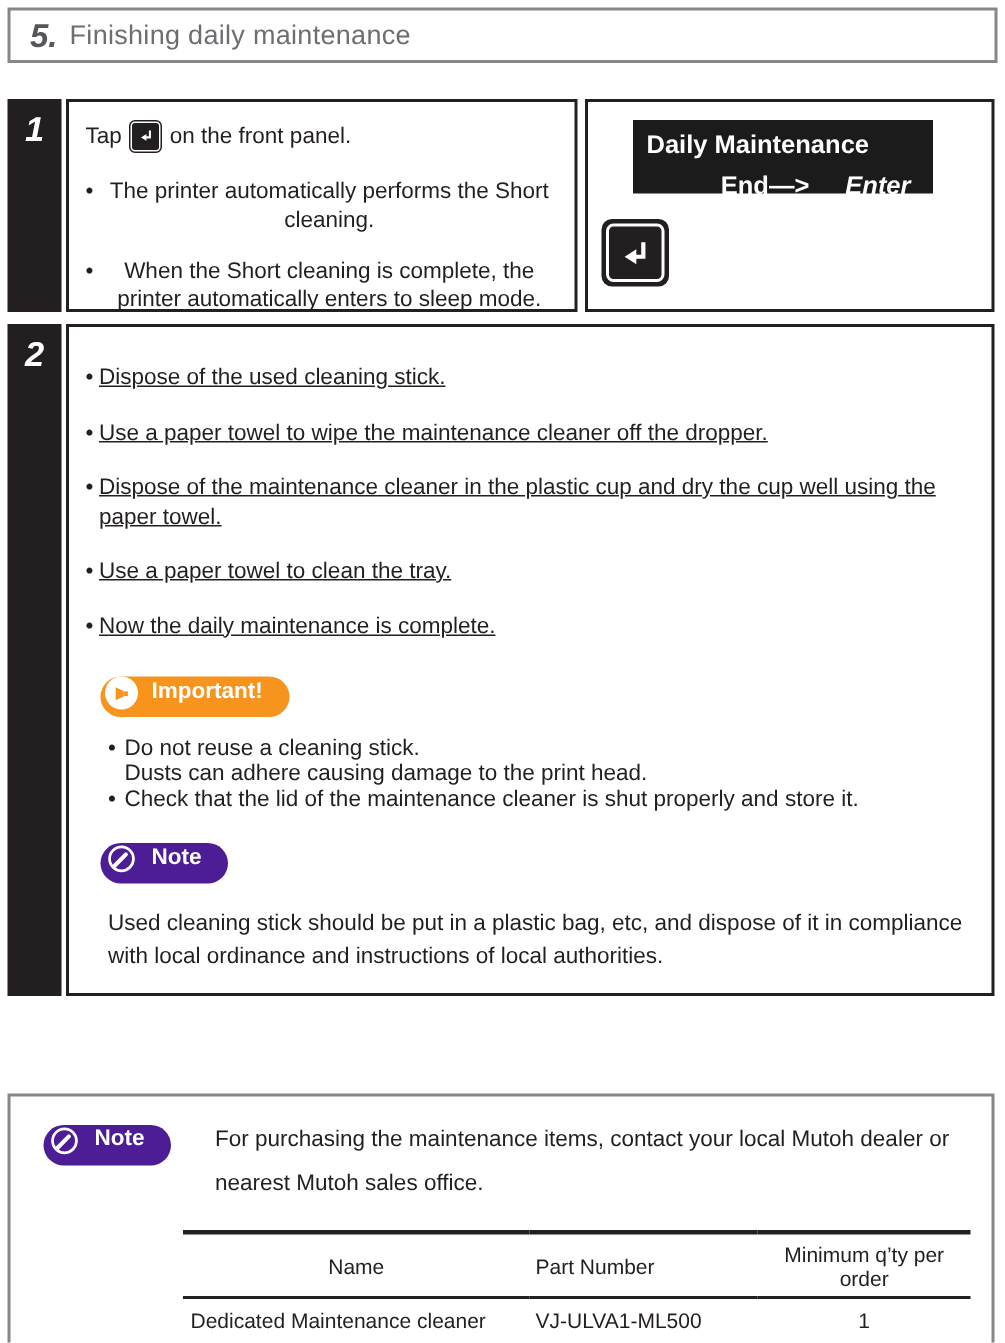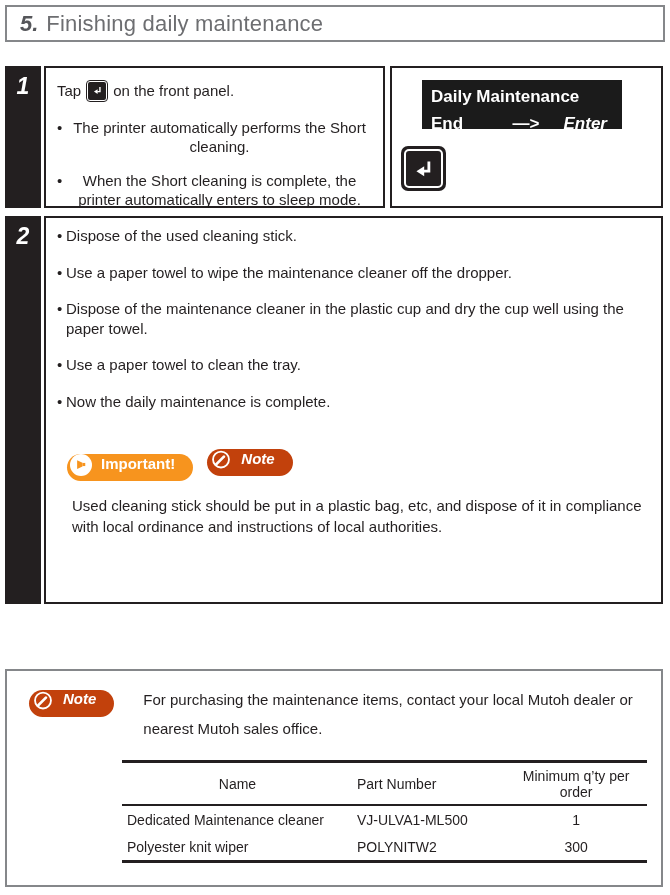--- a/index.html
+++ b/index.html
@@ -14,21 +14,21 @@
 
   
   .sec-header {
     width: 660px; height: 37px;
     border: 2px solid #85878a;
     display: flex; align-items: center;
     padding: 0 13px; gap: 8px;
     background: #ffffff;
   }
   .sec-num { font-size: 22px; font-weight: bold; font-style: italic; color: #55565a; }
-  .sec-title { font-size: 22px; color: #6d6e71; letter-spacing: 0.2px; }
+  .sec-title { font-size: 18px; color: #6d6e71; letter-spacing: 0.2px; }
 
   
   .steps { width: 658px; }
   .step-row { display: flex; align-items: stretch; }
   .step-row-1 { margin-top: 24px; height: 142px; }
   .step-row-2 { margin-top: 8px; }
   .step-bar {
     width: 36px; background: #231f20; flex: none;
     color: #ffffff; font-size: 23px; font-weight: bold; font-style: italic;
     text-align: center; padding-top: 7px;
@@ -62,53 +62,53 @@
     border: 2px solid #231f20; background: #ffffff;
     padding: 12px 8px 0 9px;
   }
   .lcd {
     width: 200px; height: 49px; margin-left: 21px;
     background: #1b1b1b; color: #ffffff;
     font-size: 17px; font-weight: bold;
     padding: 7px 9px 0 9px;
   }
   .lcd-line2 { display: flex; margin-top: 7px; align-items: center; }
-  .lcd-end { flex: 1; }
+  .lcd-end { flex: 1; text-align: right; }
   .lcd-enter { margin-left: 24px; margin-right: 6px; font-style: italic; }
 
   .key-icon-big {
     width: 45px; height: 45px; margin-top: 17px;
     background: #231f20; border-radius: 7px;
     position: relative;
     display: flex; align-items: center; justify-content: center;
   }
   .key-icon-big .inner-outline {
     position: absolute; left: 3px; top: 3px; right: 3px; bottom: 3px;
     border: 2.5px solid #ffffff; border-radius: 5px;
   }
   .key-icon-big svg { width: 26px; height: 26px; position: relative; }
 
   
   .step2-content { padding: 6px 12px 14px 11px; font-size: 15px; line-height: 1.3; min-height: 388px; }
-  .s2-bullets { margin-top: 2px; }
+  .s2-bullets { margin-top: 18px; text-decoration: underline; }
   .s2-bullets .bullet-item { margin-bottom: 17px; max-width: 588px; }
 
   .pill-badge {
     height: 27px; border-radius: 14px;
     display: inline-flex; align-items: flex-start;
     padding: 0 18px 0 3px; gap: 9px;
   }
   .pill-badge .badge-circle {
     width: 22px; height: 22px; border-radius: 50%;
     display: flex; align-items: center; justify-content: center; flex: none;
   }
   .pill-label { color: #ffffff; font-size: 15px; font-weight: bold; padding-bottom: 1px; }
   .badge-important { background: #f7941e; margin-left: 10px; margin-top: 7px; }
   .badge-important .badge-circle { background: #ffffff; }
-  .badge-note { background: #c2410c; font-style: italic; }
+  .badge-note { background: #4c1d95; }
   .badge-note-step2 { margin-left: 10px; margin-top: 21px; }
 
   .imp-items { margin-top: 12px; margin-left: 15px; line-height: 1.14; }
   .imp-item { position: relative; padding-left: 11px; }
   .imp-item::before { content: "\2022"; position: absolute; left: 0; top: 0; }
   .imp-line:empty { display: none; }
 
   .note-text-step2 { margin-top: 14px; margin-left: 15px; max-width: 582px; line-height: 1.45; }
 
   
@@ -207,20 +207,30 @@
         <div class="pill-badge badge-important">
           <span class="badge-circle">
             <svg viewBox="0 0 24 24" width="15" height="15" aria-hidden="true">
               <polygon points="5,5 5,19 13.5,15 13.5,9" fill="#f7941e"></polygon>
               <rect x="13.5" y="9.5" width="4.5" height="5" fill="#f7941e"></rect>
             </svg>
           </span>
           <span class="pill-label">Important!</span>
         </div>
 
+        <div class="imp-items">
+          <div class="imp-item">
+            <div class="imp-line">Do not reuse a cleaning stick.</div>
+            <div class="imp-line">Dusts can adhere causing damage to the print head.</div>
+          </div>
+          <div class="imp-item">
+            <div class="imp-line">Check that the lid of the maintenance cleaner is shut properly and store it.</div>
+
+          </div>
+        </div>
 
         <div class="pill-badge badge-note badge-note-step2">
           <span class="badge-circle">
             <svg viewBox="0 0 24 24" width="24" height="24" aria-hidden="true">
               <circle cx="12" cy="11.5" r="8.7" fill="none" stroke="#ffffff" stroke-width="2"></circle>
               <line x1="7" y1="16.5" x2="15.2" y2="8.3" stroke="#ffffff" stroke-width="3" stroke-linecap="round"></line>
               <polygon points="5.6,18.4 8.2,17.6 6.4,15.8" fill="#ffffff"></polygon>
             </svg>
           </span>
           <span class="pill-label">Note</span>

